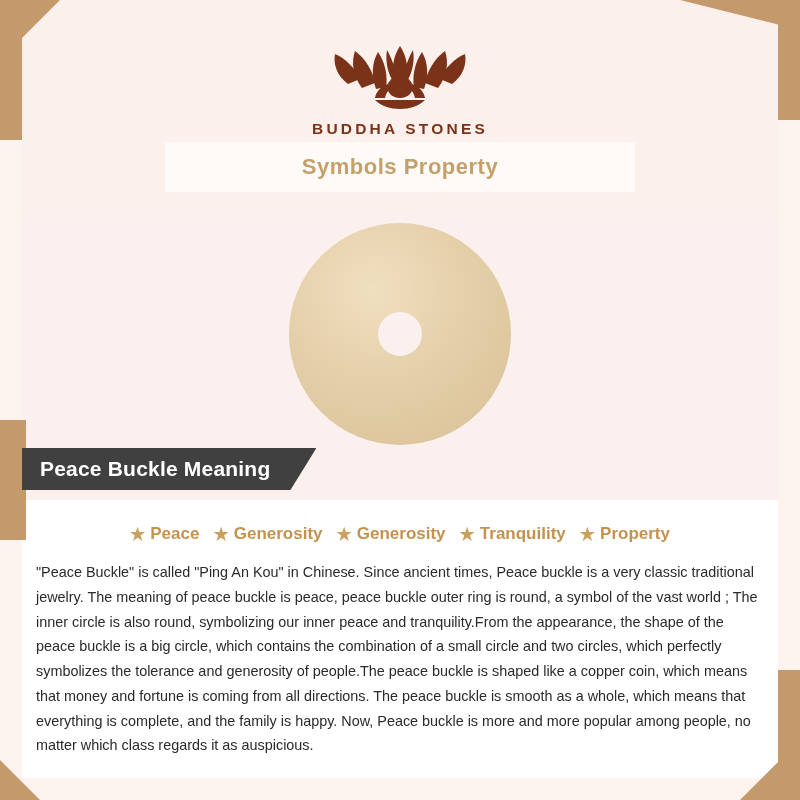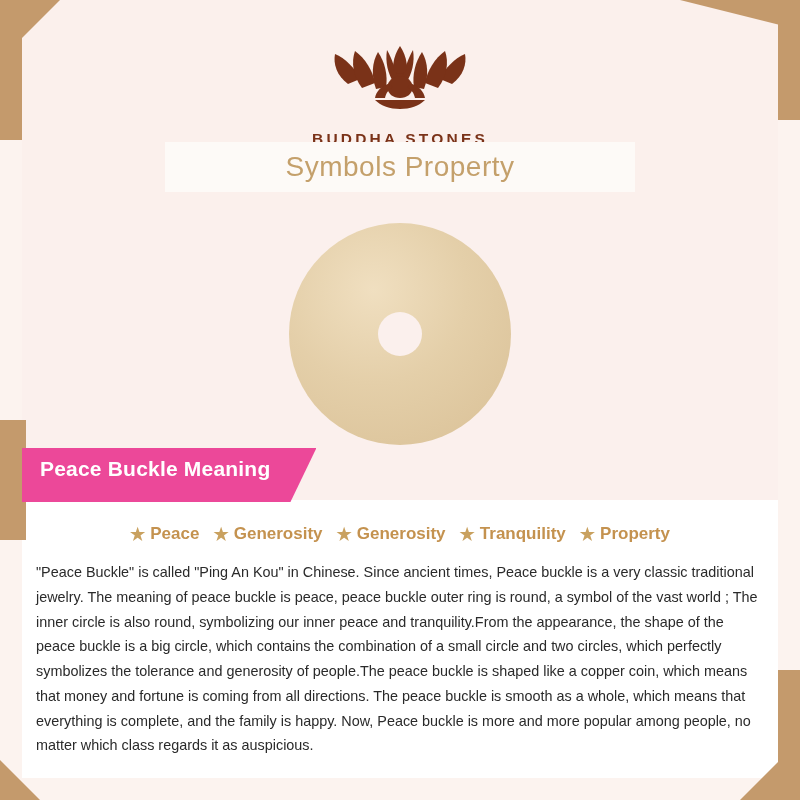--- a/index.html
+++ b/index.html
@@ -110,41 +110,41 @@
     width: 800px;
     text-align: center;
   }
   .logo-mark {
     display: block;
     margin: 0 auto;
     width: 170px;
     height: 92px;
   }
   .logo-text {
-    margin-top: 16px;
+    margin-top: 6px;
     font-size: 15.5px;
     letter-spacing: 3.2px;
     font-weight: bold;
     color: #7a3218;
   }
 
   
   .title-ribbon {
     position: absolute;
     left: 165px; top: 142px;
     width: 470px;
     height: 50px;
     background: #fdfaf7;
     display: flex;
     align-items: center;
     justify-content: center;
   }
   .title-text {
-    font-size: 28px;
-    font-weight: normal;
+    font-size: 22px;
+    font-weight: bold;
     color: #c4a06b;
     letter-spacing: 0.5px;
   }
 
   
   .disc {
     position: absolute;
     left: 289px; top: 223px;
     width: 222px; height: 222px;
     border-radius: 50%;
@@ -157,22 +157,22 @@
     width: 44px; height: 44px;
     border-radius: 50%;
     background: #fbf0ed;
   }
 
   
   .section-tag {
     position: absolute;
     left: 22px; top: 448px;
     height: 42px;
-    padding: 0 46px 12px 18px;
-    background: #ec4899;
+    padding: 0 46px 0 18px;
+    background: #404040;
     display: flex;
     align-items: center;
     clip-path: polygon(0 0, 100% 0, calc(100% - 26px) 100%, 0 100%);
   }
   .section-tag-label {
     font-size: 21px;
     color: #ffffff;
     font-weight: bold;
     letter-spacing: 0.2px;
   }

